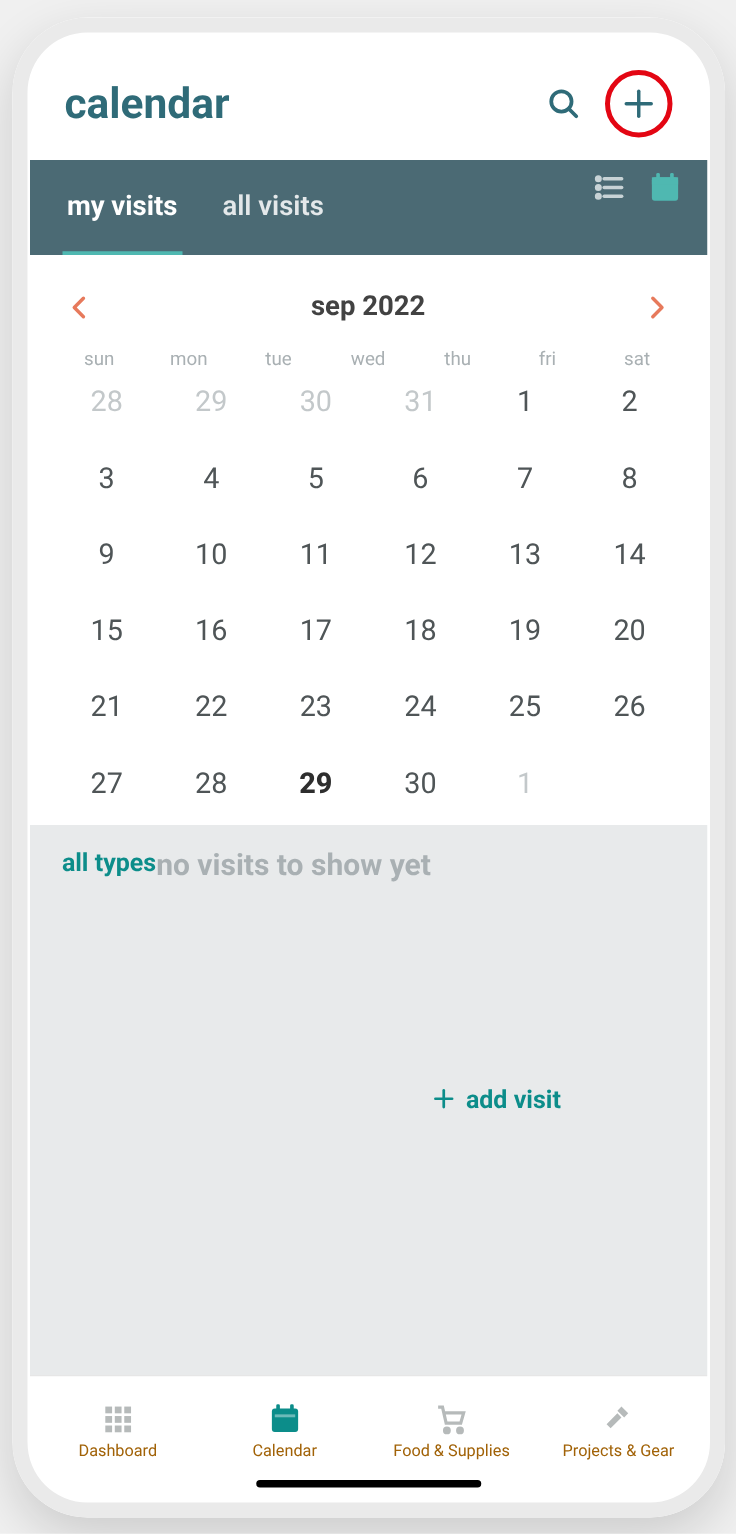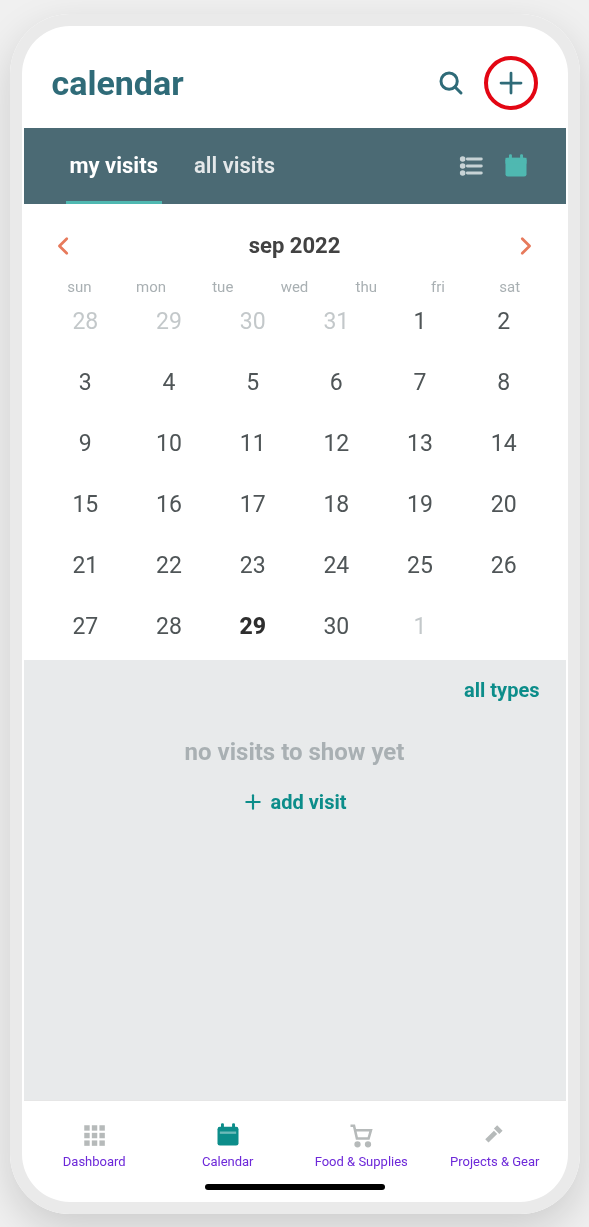--- a/index.html
+++ b/index.html
@@ -62,22 +62,22 @@
     border: 4px solid #e30613;
     border-radius: 50%;
     display: flex;
     align-items: center;
     justify-content: center;
     color: #2f6b78;
   }
   .tabbar {
     background: #4b6a74;
     display: flex;
-    align-items: center;
-    padding: 0 28px;
+    align-items: flex-start;
+    padding: 0 12px;
     height: 76px;
   }
   .tab {
     color: #fff;
     font-size: 22px;
     font-weight: 600;
     padding: 0 18px;
     height: 100%;
     display: flex;
     align-items: center;
@@ -142,21 +142,21 @@
     font-size: 23px;
     color: #4f5557;
     font-weight: 400;
   }
   .day.muted { color: #c3c8ca; }
   .day.today { font-weight: 800; color: #2e2e2e; }
   .empty-panel {
     background: #e8eaeb;
     flex: 1;
     display: flex;
-    flex-direction: column;
+    flex-direction: row;
     padding: 18px 26px 20px 26px;
   }
   .filter-row {
     display: flex;
     justify-content: flex-end;
     margin-bottom: 36px;
   }
   .filter-label {
     color: #0c8d8a;
     font-size: 20px;
@@ -190,21 +190,21 @@
   .nav-item {
     display: flex;
     flex-direction: column;
     align-items: center;
     gap: 4px;
     color: #b6baba;
     font-size: 12px;
     width: 100px;
   }
   .nav-item.active { color: #0c8d8a; }
-  .nav-item .nav-label { color: #6d28d9; font-size: 13px; }
+  .nav-item .nav-label { color: #a16207; font-size: 13px; }
   .nav-item .nav-icon { width: 30px; height: 30px; display:flex; align-items:center; justify-content:center; }
   .home-indicator {
     position: absolute;
     bottom: 10px;
     left: 50%;
     transform: translateX(-50%);
     width: 180px;
     height: 6px;
     background: #000;
     border-radius: 4px;

